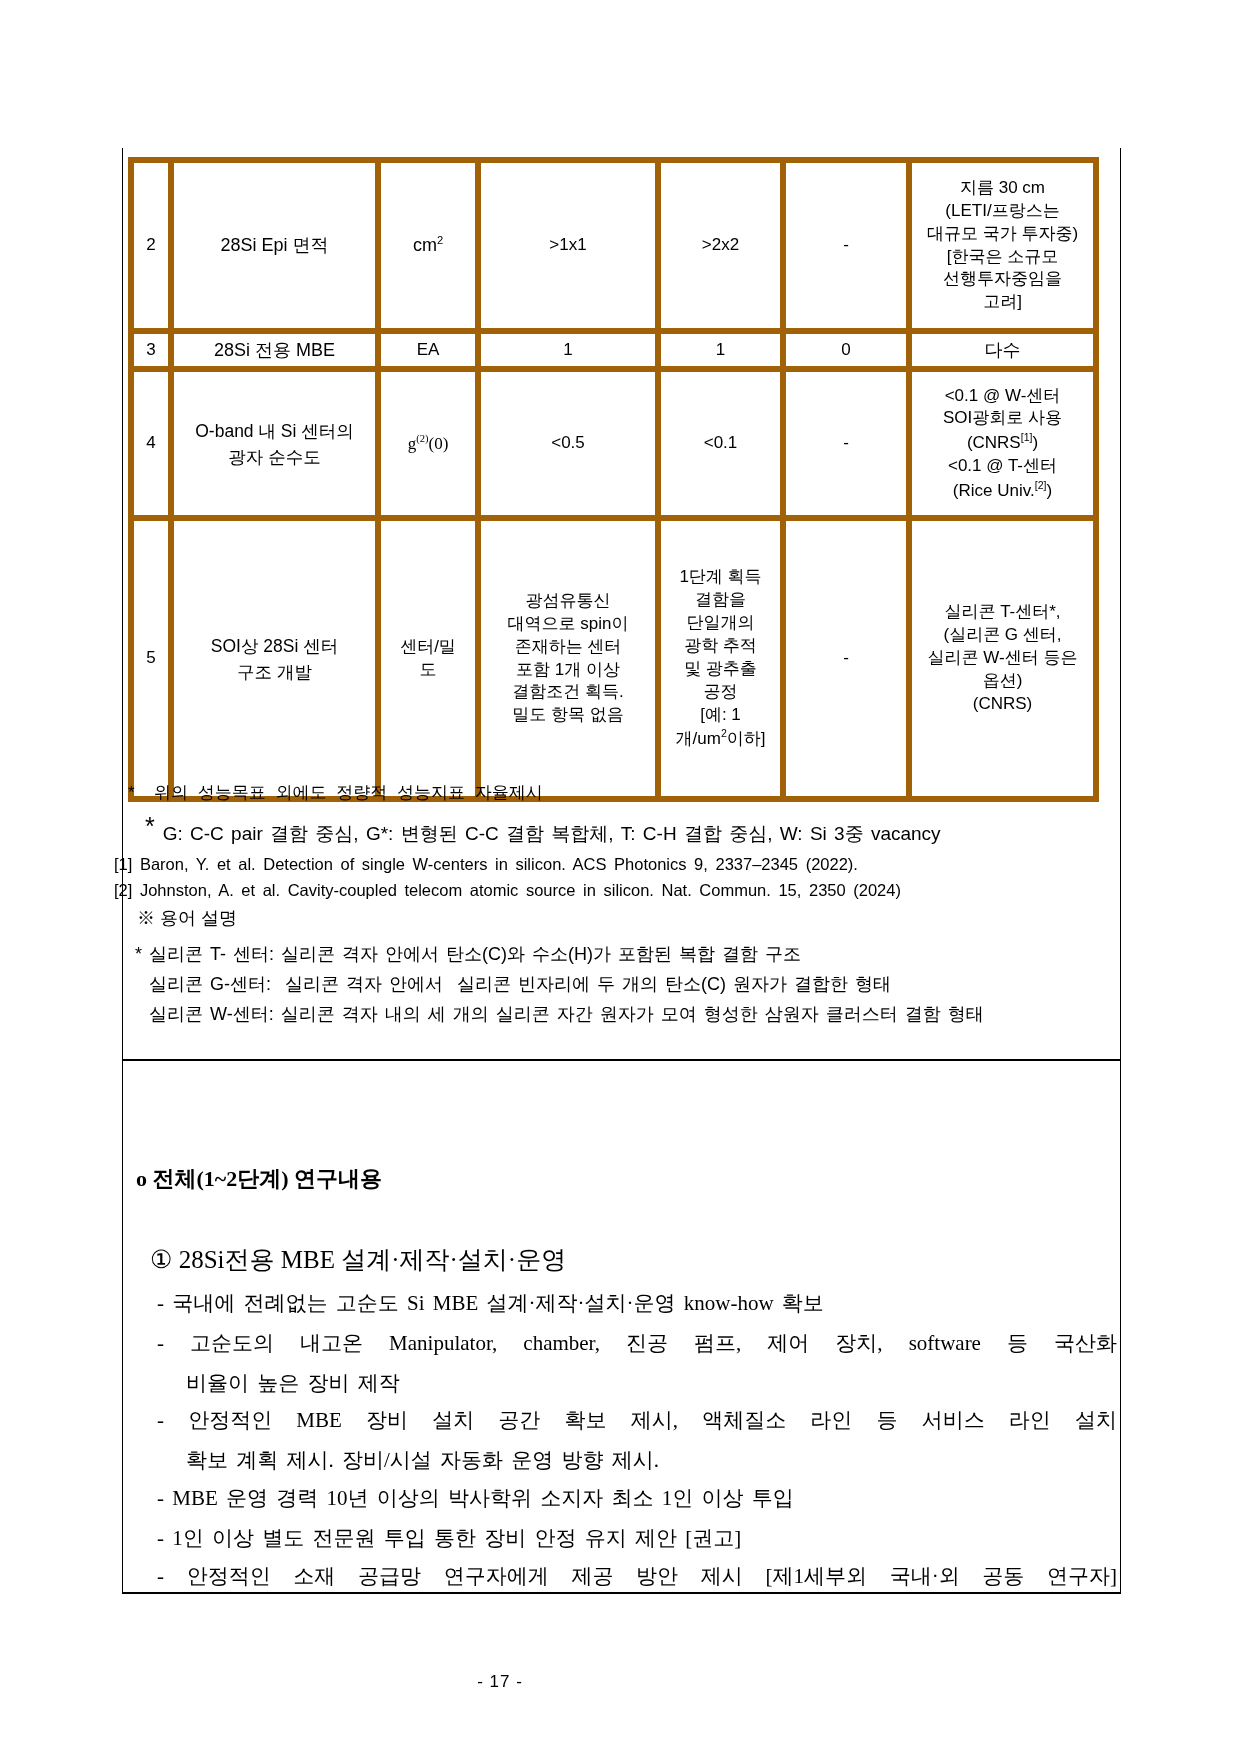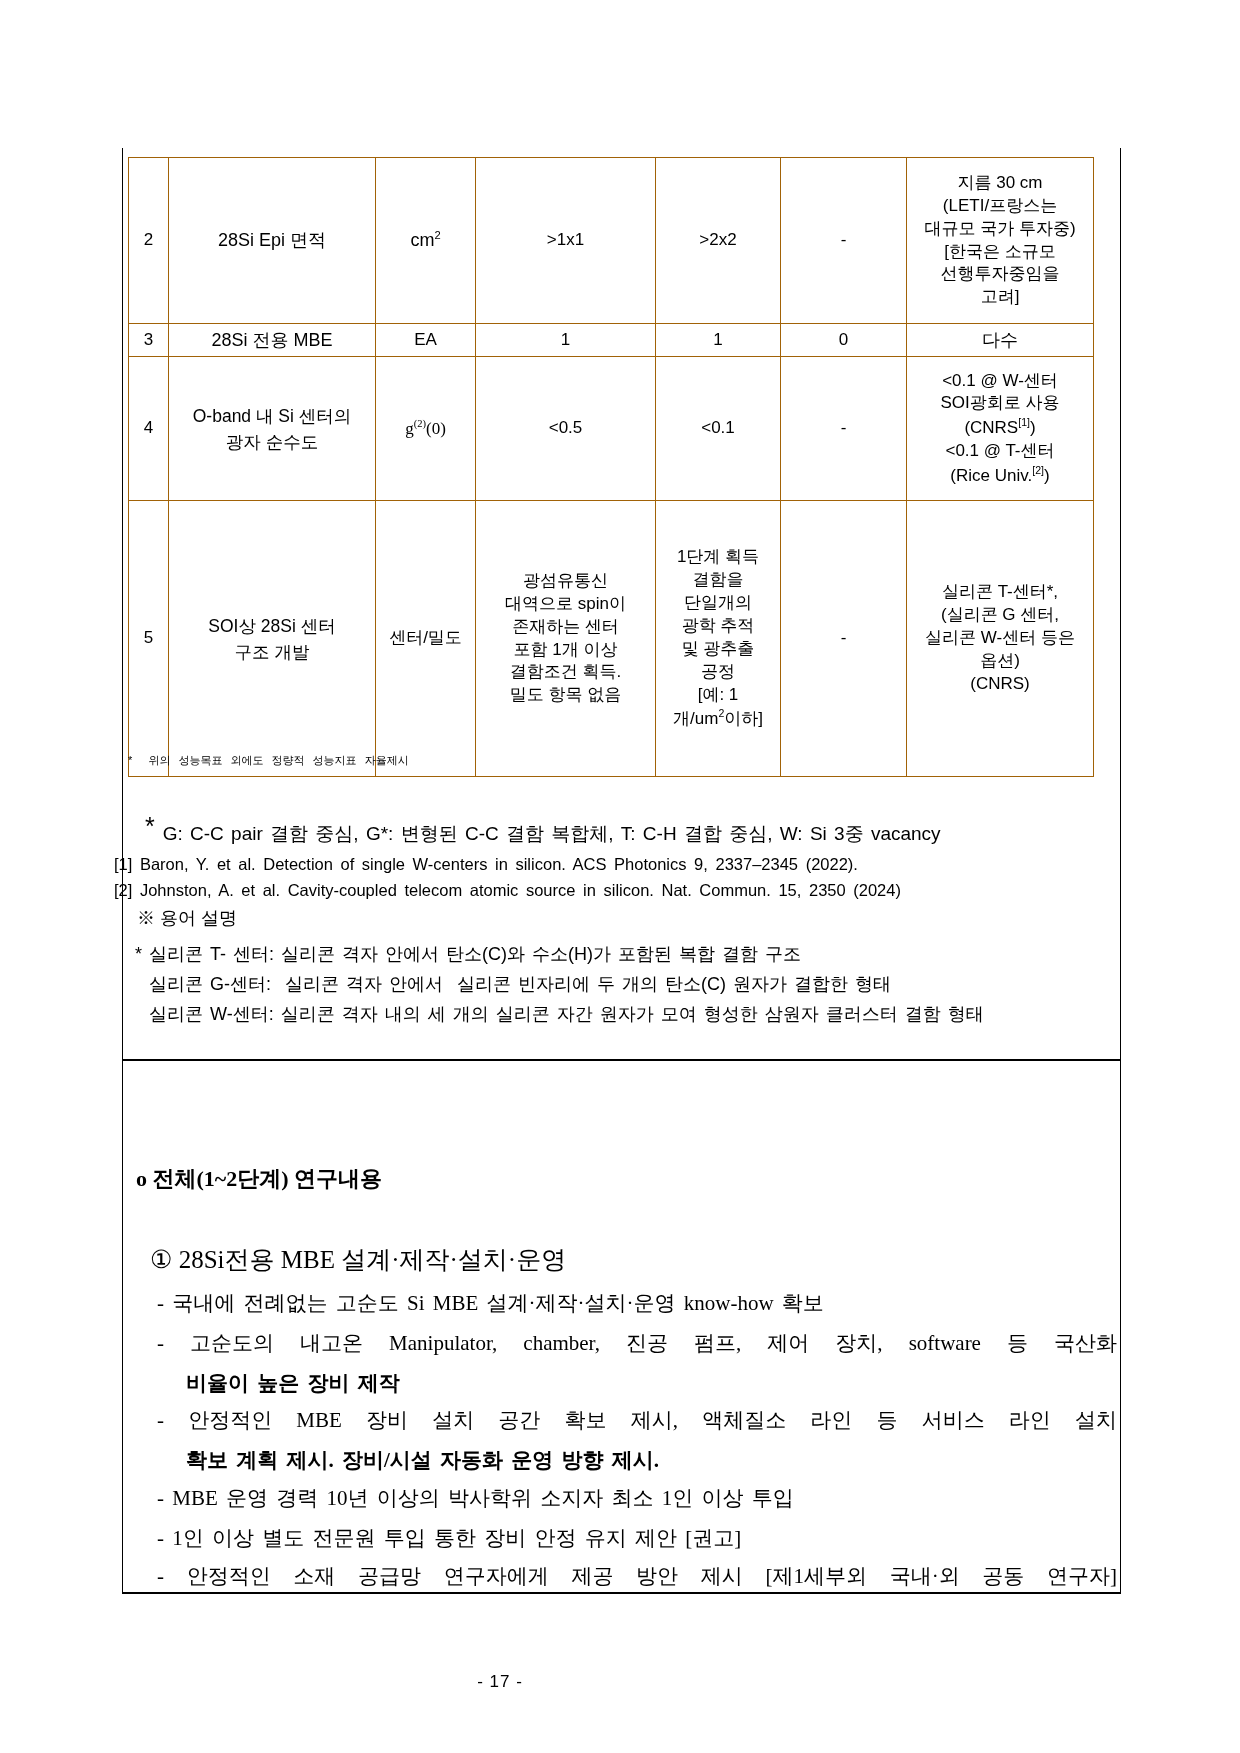--- a/index.html
+++ b/index.html
@@ -8,37 +8,37 @@
     font-family:"Liberation Sans", sans-serif; color:#000; overflow:hidden;
   }
   
   .outer-frame {
     position:absolute; left:122px; top:148px; width:997px; height:1444px;
     border-left:1.5px solid #000; border-right:1.5px solid #000; border-bottom:2px solid #000;
   }
   
   table.perf { position:absolute; left:128px; top:157px; border-collapse:collapse; table-layout:fixed; }
   table.perf td {
-    border:1px solid #a16207; text-align:center; vertical-align:middle;
+    border:6px solid #a16207; text-align:center; vertical-align:middle;
     font-size:17px; padding:0 12px; line-height:1.35;
   }
   .pre { white-space:pre-line; }
   .prewrap { white-space:pre-wrap; }
   td.h-r2 { height:165px; }
   td.h-r3 { height:32px; }
   td.h-r4 { height:143px; }
   td.h-r5 { height:275px; }
   .cell-sm { font-size:16.5px; line-height:27px; }
   .cell-md { font-size:17.5px; line-height:31px; }
   .cell-g1 { font-size:17.5px; line-height:33px; }
   .unit-serif { font-family:"Liberation Serif", serif; font-size:20px; }
   sup { font-size:0.62em; }
   
   .abs { position:absolute; }
-  .fn1 { left:128px; top:753px; font-size:11px; word-spacing:5px; }
+  .fn1 { left:128px; top:781px; font-size:17px; word-spacing:5px; }
   .fn2 { left:132px; top:817px; font-size:19px; word-spacing:2px;margin-left:13px; }
   .fn2 .bigstar { font-size:25px; position:relative; top:-5px; margin-right:8px; }
   .ref { left:114px; top:855px; font-size:16.5px; word-spacing:3px; }
   .ref2 { top:881px; }
   .terms-title { left:137px; top:906px; font-size:18px; }
   .term { font-size:18px; word-spacing:2px; }
   .term1 { left:135px; top:942px; }
   .term2 { left:149px; top:972px; }
   .term3 { left:149px; top:1002px; }
   
@@ -47,21 +47,21 @@
     position:absolute; left:122px; top:1060px; width:434px; height:61px;
     background:#d9d9d9; border:1.5px solid #000; box-sizing:border-box;
     display:flex; align-items:center; padding-left:18px;
     font-family:"Liberation Serif", serif; font-weight:bold; font-size:23px;
   }
   
   .body-serif { font-family:"Liberation Serif", serif; }
   .subheading { left:136px; top:1164px; font-size:22px; font-weight:bold; }
   .item-title { left:150px; top:1243px; font-size:25px; }
   .bullet { font-size:21px; left:157px; word-spacing:3px; white-space:nowrap; }
-  .bullet-cont { left:186px;font-weight:bold; }
+  .bullet-cont { left:186px; }
   .jfull { width:960px; text-align:justify; text-align-last:justify; white-space:normal; }
   .b1 { top:1289px; }
   .b2 { top:1329px; }
   .b2c { top:1369px; }
   .b3 { top:1406px; }
   .b3c { top:1446px; }
   .b4 { top:1484px; }
   .b5 { top:1524px; }
   .b6 { top:1562px; }
   

